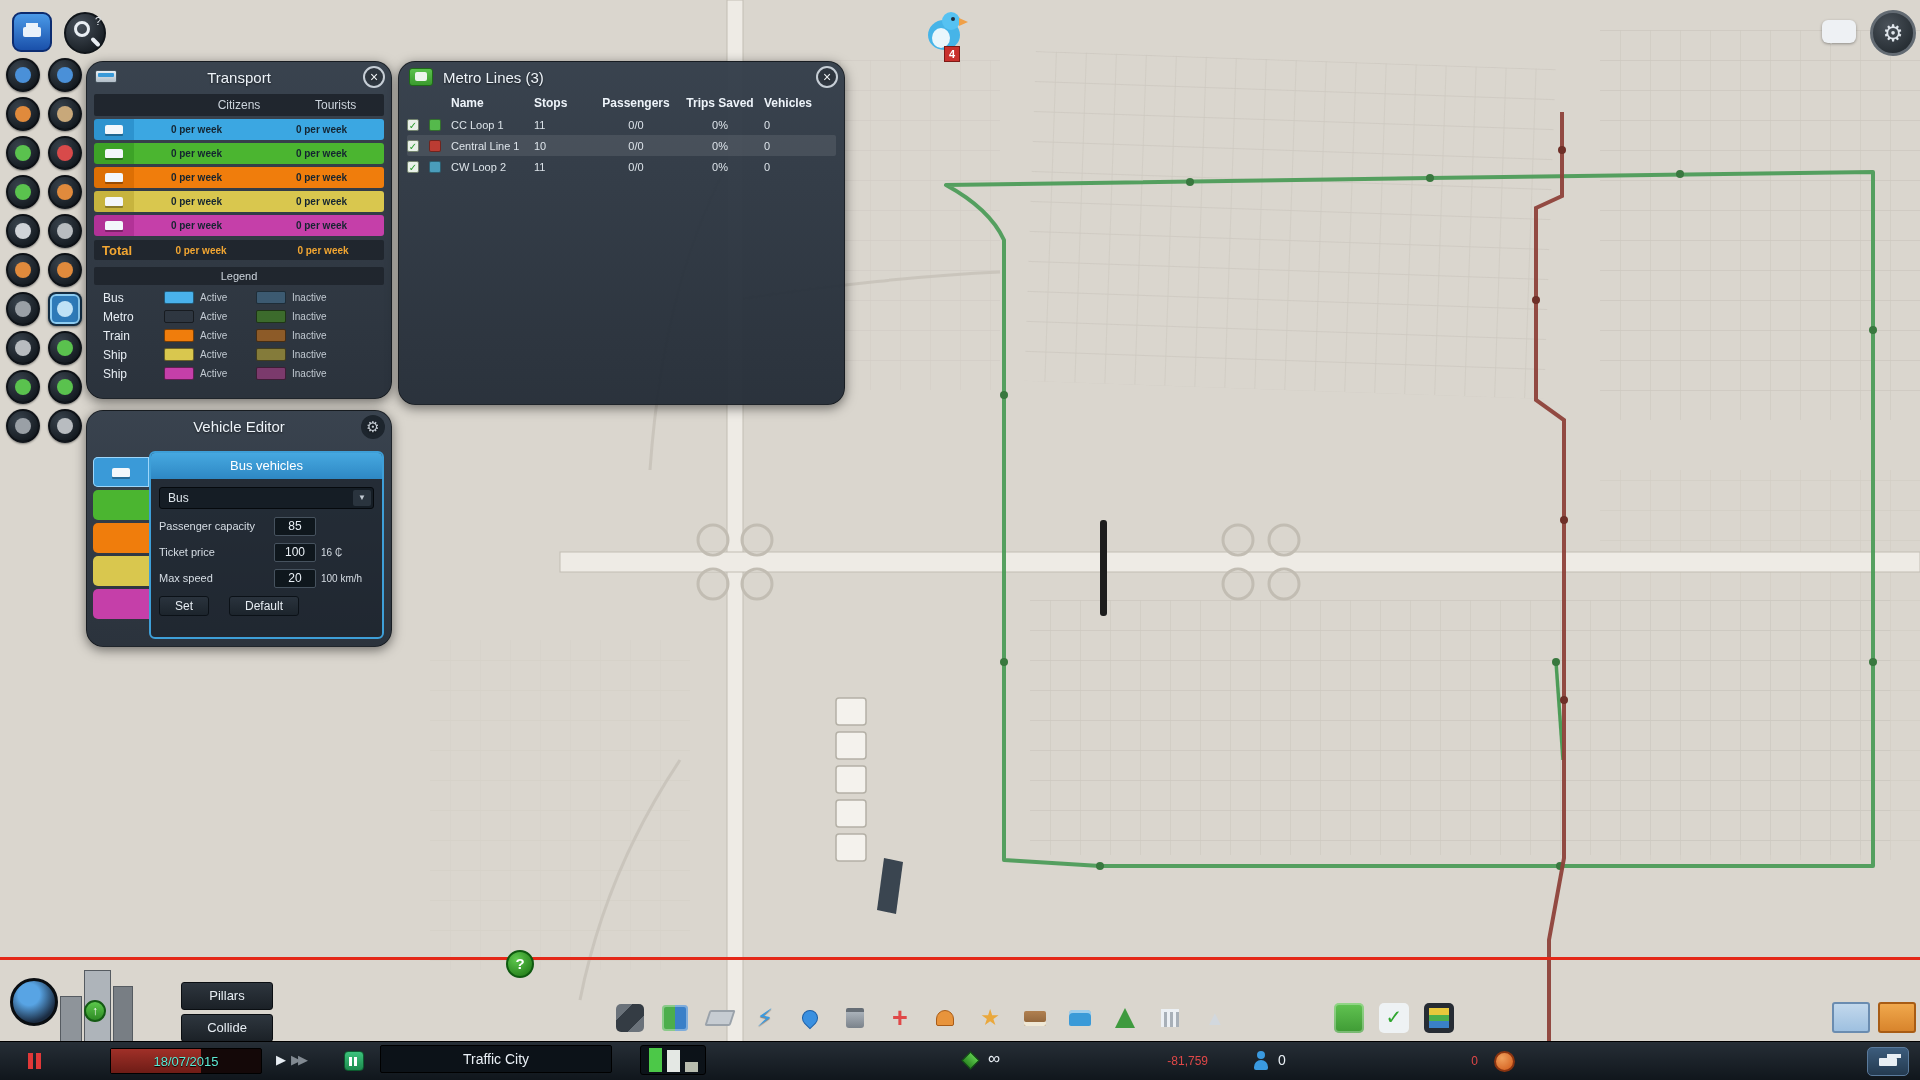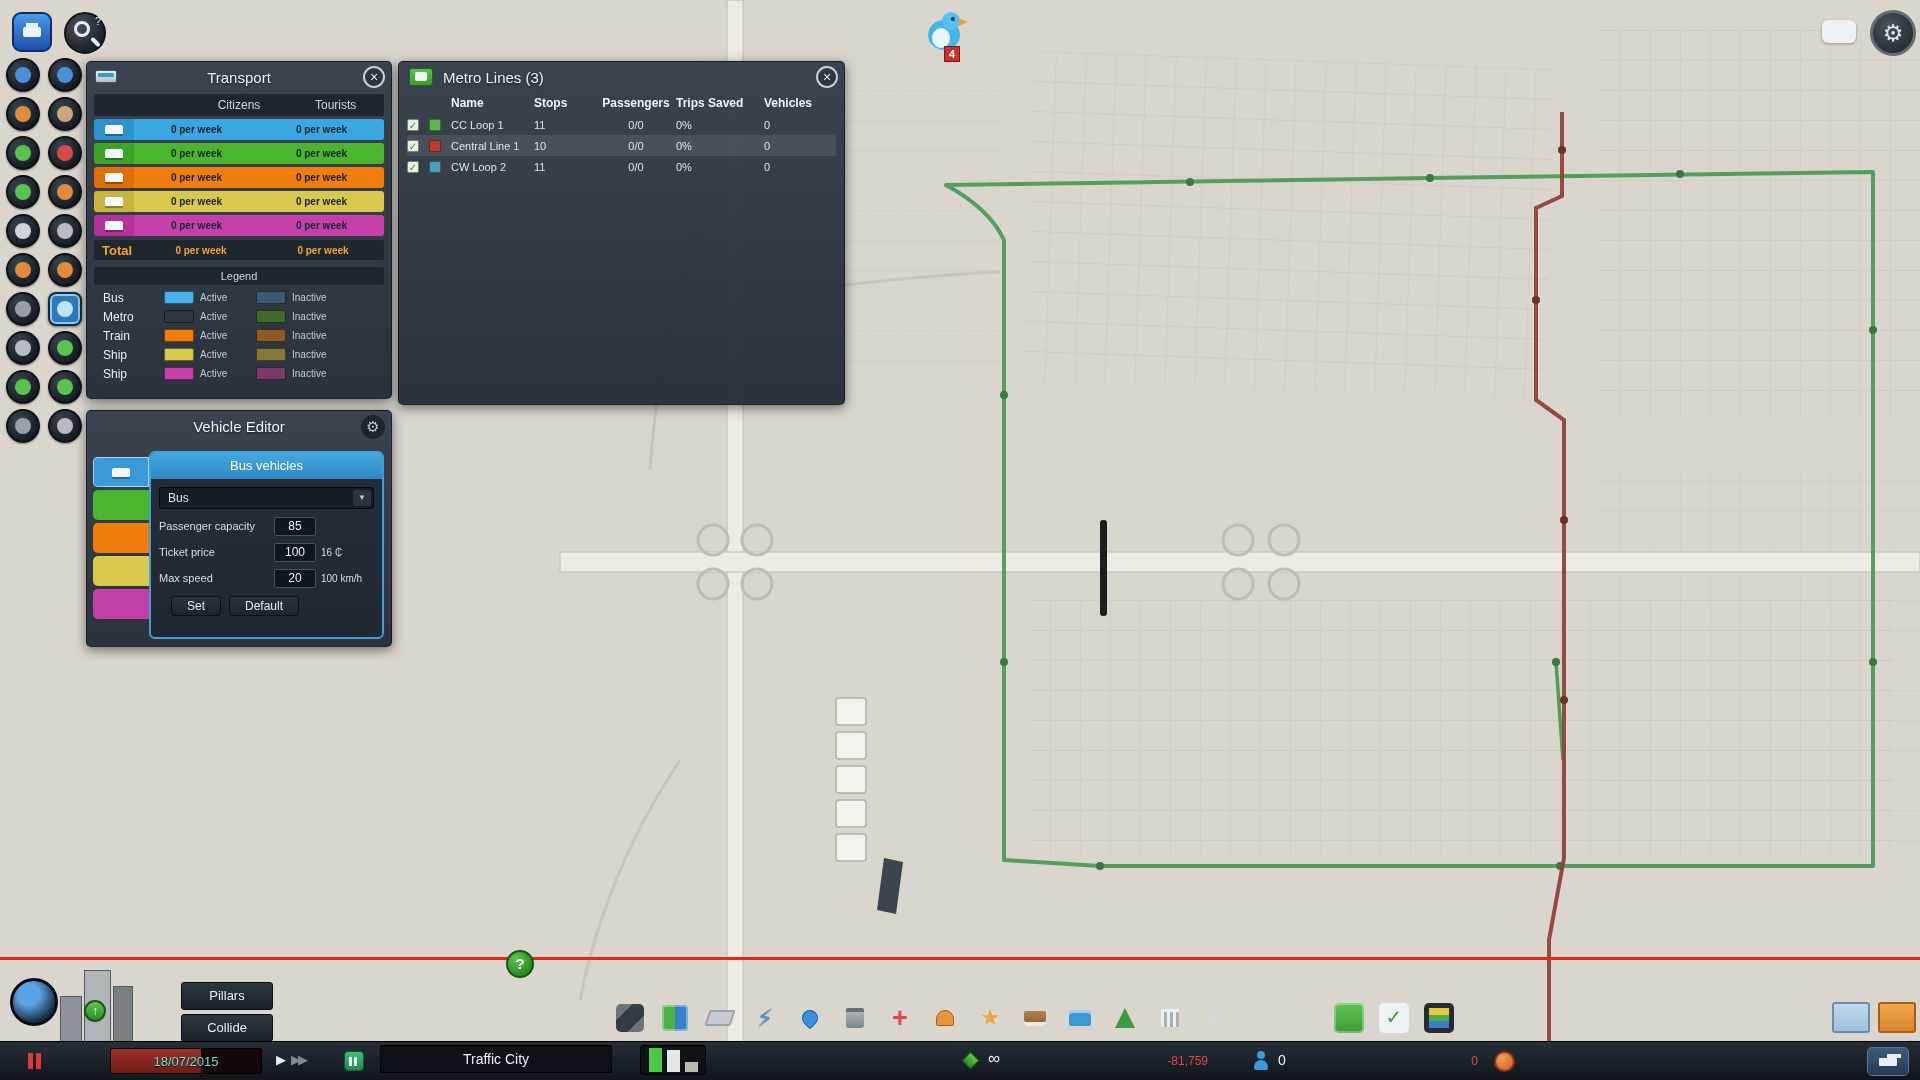--- a/index.html
+++ b/index.html
@@ -4,21 +4,21 @@
 <style>
   *{margin:0;padding:0;box-sizing:border-box}
   html,body{width:1920px;height:1080px;overflow:hidden}
   body{font-family:"Liberation Sans","DejaVu Sans",sans-serif;background:#222;user-select:none}
   #screen{position:relative;width:1920px;height:1080px;overflow:hidden;background:#dad6ce}
   [data-interactable="true"]{cursor:pointer}
   #map{position:absolute;left:0;top:0;z-index:0}
 
   
   .panel{position:absolute;z-index:10;background:linear-gradient(180deg,rgba(52,62,74,.97),rgba(37,45,55,.97));
-         border-radius:5px;box-shadow:0 3px 12px rgba(0,0,0,.5);color:#e8eef4;border:1px solid rgba(0,0,0,.45)}
+         border-radius:17px;box-shadow:0 3px 12px rgba(0,0,0,.5);color:#e8eef4;border:1px solid rgba(0,0,0,.45)}
   .p-title{height:30px;display:flex;align-items:center;justify-content:center;font-size:15px;color:#edf3f9;
            position:relative;text-shadow:0 1px 2px rgba(0,0,0,.6)}
   .close-btn{position:absolute;right:6px;top:4px;width:22px;height:22px;border-radius:50%;border:2px solid #c6ced6;
              color:#eef2f6;font-size:14px;line-height:18px;text-align:center;background:rgba(0,0,0,.18)}
 
   
   .modbtn{position:absolute;left:12px;top:12px;width:40px;height:40px;border-radius:9px;z-index:10;
           background:linear-gradient(#4a9ae8,#1a50aa);border:2px solid #0c2c70;display:flex;align-items:center;justify-content:center}
   .mod-glyph{width:18px;height:10px;background:#eaf2fa;border-radius:2px;box-shadow:0 -7px 0 -3px #eaf2fa}
   .mag{position:absolute;left:64px;top:12px;width:42px;height:42px;border-radius:50%;z-index:10;
@@ -75,21 +75,21 @@
   .m-row{display:flex;align-items:center;height:21px;margin:0 8px;font-size:11px;color:#dde4ea;border-radius:2px}
   .m-row.hl{background:rgba(255,255,255,.09)}
   .c-check{flex:0 0 22px;display:flex;align-items:center}
   .chk{width:12px;height:12px;background:#e9f1e9;border:1px solid #74846f;border-radius:2px;color:#27992b;
        font-size:10px;line-height:11px;text-align:center;font-weight:bold}
   .c-sw{flex:0 0 22px;display:flex;align-items:center}
   .sw{width:12px;height:12px;border-radius:2px;border:1px solid rgba(0,0,0,.4)}
   .c-name{flex:1;text-align:left}
   .c-stops{flex:0 0 62px;}
   .c-pass{flex:0 0 80px;text-align:center}
-  .c-trips{flex:0 0 88px;}
+  .c-trips{flex:0 0 88px;text-align:center}
   .c-veh{flex:0 0 72px;text-align:left}
 
   
   #vehicle-editor{left:86px;top:410px;width:306px;height:237px}
   .ve-gear{position:absolute;right:6px;top:4px;width:24px;height:24px;border-radius:50%;background:#1d252d;
            color:#c2cad2;font-size:15px;text-align:center;line-height:23px}
   .ve-tabs{position:absolute;left:6px;top:46px;width:56px}
   .ve-tab{height:30px;margin-bottom:3px;border-radius:5px 0 0 5px;display:flex;align-items:center;justify-content:center}
   .ve-tab.sel{box-shadow:inset 0 0 0 1px #9ed6fa}
   .ve-box{position:absolute;left:62px;top:40px;right:7px;bottom:7px;border:2px solid #3e9fd8;border-radius:6px;
@@ -97,21 +97,21 @@
   .ve-head{height:26px;background:linear-gradient(#46a8e0,#2e88c4);text-align:center;font-size:13px;line-height:26px;color:#fff}
   .ve-dd{margin:8px 8px 6px;height:22px;background:#151d25;border:1px solid #05090d;border-radius:3px;display:flex;
          align-items:center;font-size:12px;color:#dfe6ec;padding-left:8px;position:relative}
   .ve-dd .arr{position:absolute;right:2px;top:2px;width:18px;height:16px;background:#2a343e;border-radius:2px;
               font-size:8px;text-align:center;line-height:16px;color:#c2cad2}
   .ve-field{display:flex;align-items:center;margin:4px 8px;height:22px}
   .ve-field .lb{flex:1;font-size:11px;color:#d6dde4}
   .ve-input{width:42px;height:19px;background:#0f171d;border:1px solid #46525e;border-radius:2px;font-size:12px;
             color:#eaf0f6;text-align:center;line-height:17px}
   .ve-suf{width:58px;font-size:10px;color:#d6dde4;padding-left:5px}
-  .ve-btns{display:flex;gap:8px;margin:7px 20px 0}
+  .ve-btns{display:flex;gap:20px;margin:7px 8px 0}
   .ve-btn{height:20px;padding:0 15px;background:linear-gradient(#2a333d,#1c242c);border:1px solid #0b1117;
           border-radius:3px;font-size:12px;color:#e6ecf2;line-height:18px}
 
   
   #chirper{position:absolute;left:922px;top:8px;z-index:10}
   .chirp-badge{position:absolute;left:22px;top:38px;width:16px;height:16px;background:#c9302c;border:1px solid #7e1a16;
                color:#fff;font-size:11px;font-weight:bold;text-align:center;line-height:14px}
   .bubble{position:absolute;left:1822px;top:20px;width:34px;height:23px;background:#eef1f4;border-radius:6px;z-index:10;
           box-shadow:0 1px 3px rgba(0,0,0,.35)}
   .bubble::after{content:"";position:absolute;left:6px;bottom:-7px;border:6px solid transparent;border-top-color:#eef1f4;

